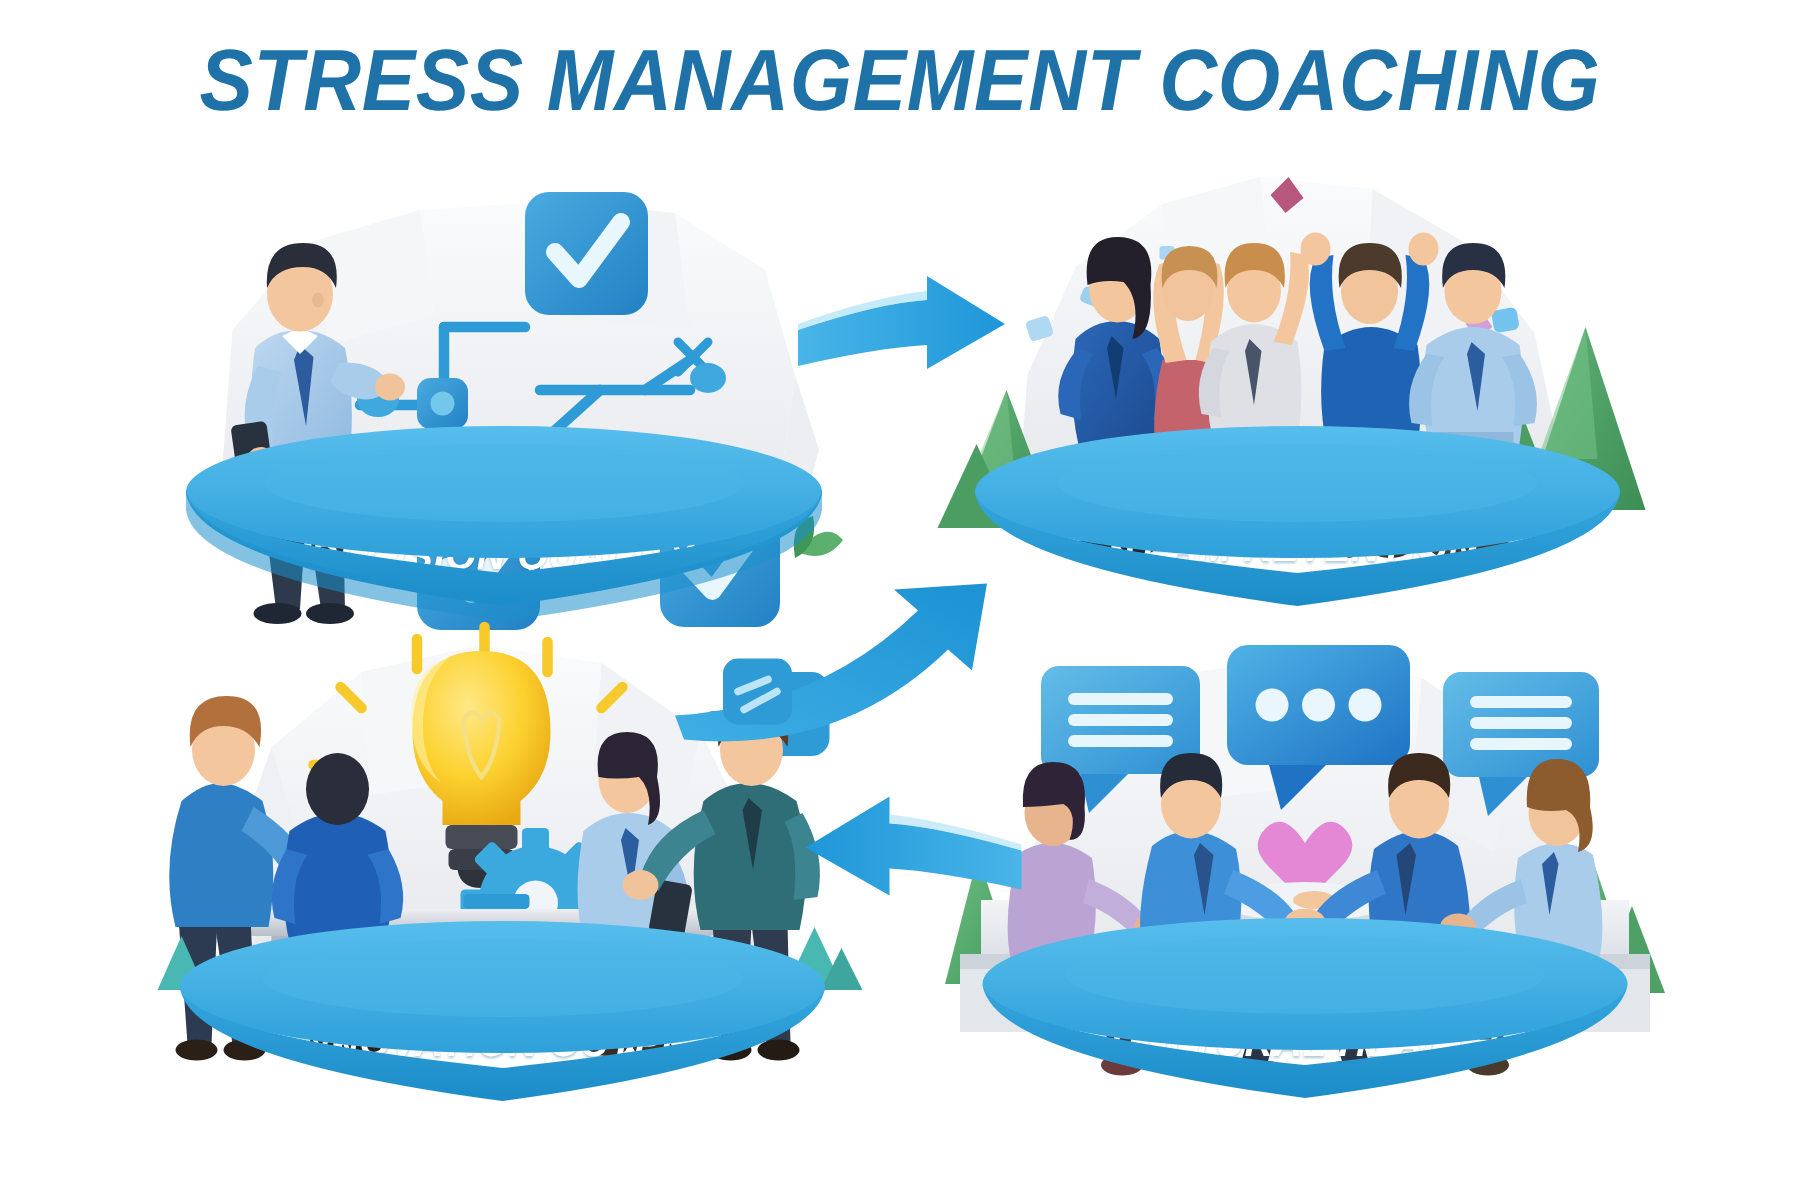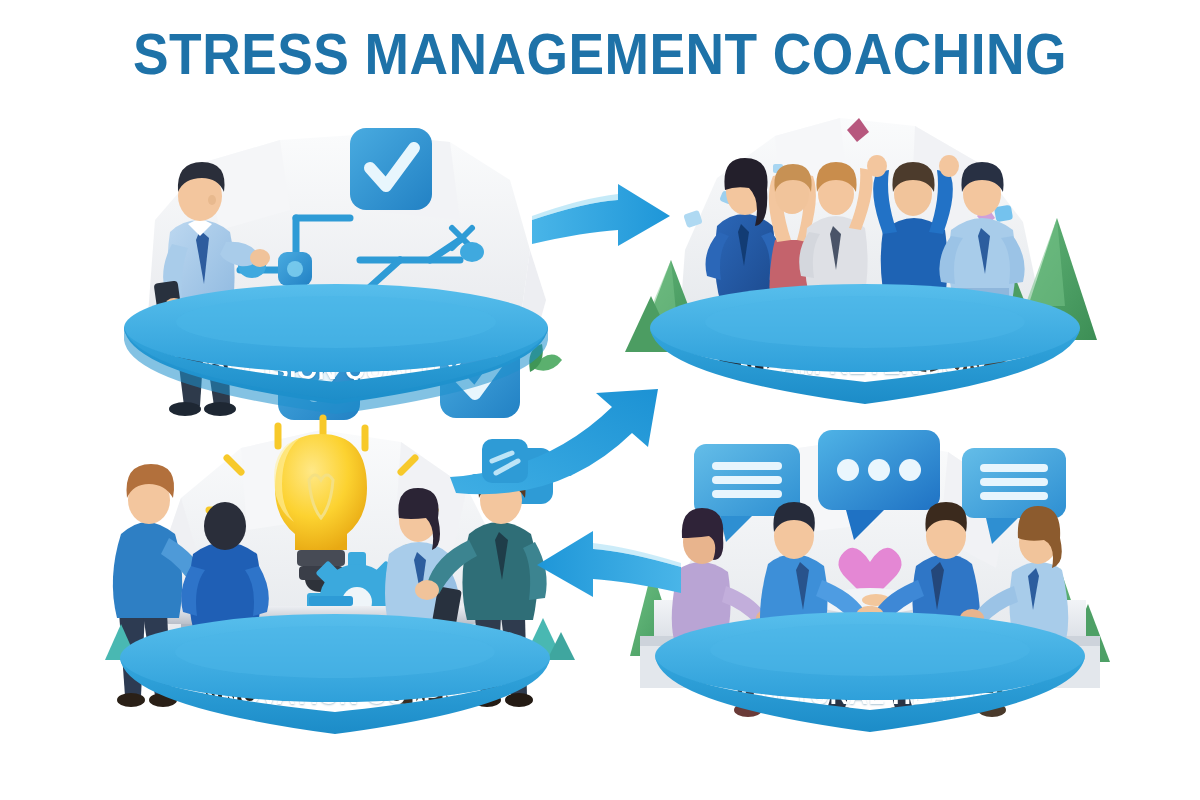--- a/index.html
+++ b/index.html
@@ -3,21 +3,21 @@
 <meta charset="utf-8">
 <style>
   html,body{margin:0;padding:0;}
   body{
     width:1200px;height:800px;
     background:#ffffff;
     font-family:"Liberation Sans","DejaVu Sans",sans-serif;
     overflow:hidden;
     position:relative;
   }
-  #canvas{position:relative;width:1200px;height:800px;}
+  #canvas{position:relative;width:1200px;height:800px;font-style:italic;}
 
   
   .title{
     position:absolute;top:24px;left:0;width:1200px;
     text-align:center;
     font-size:58px;
     font-weight:bold;
     letter-spacing:0.5px;
     color:#1E72A8;
     font-family:"Liberation Sans Narrow","Liberation Sans",sans-serif;

